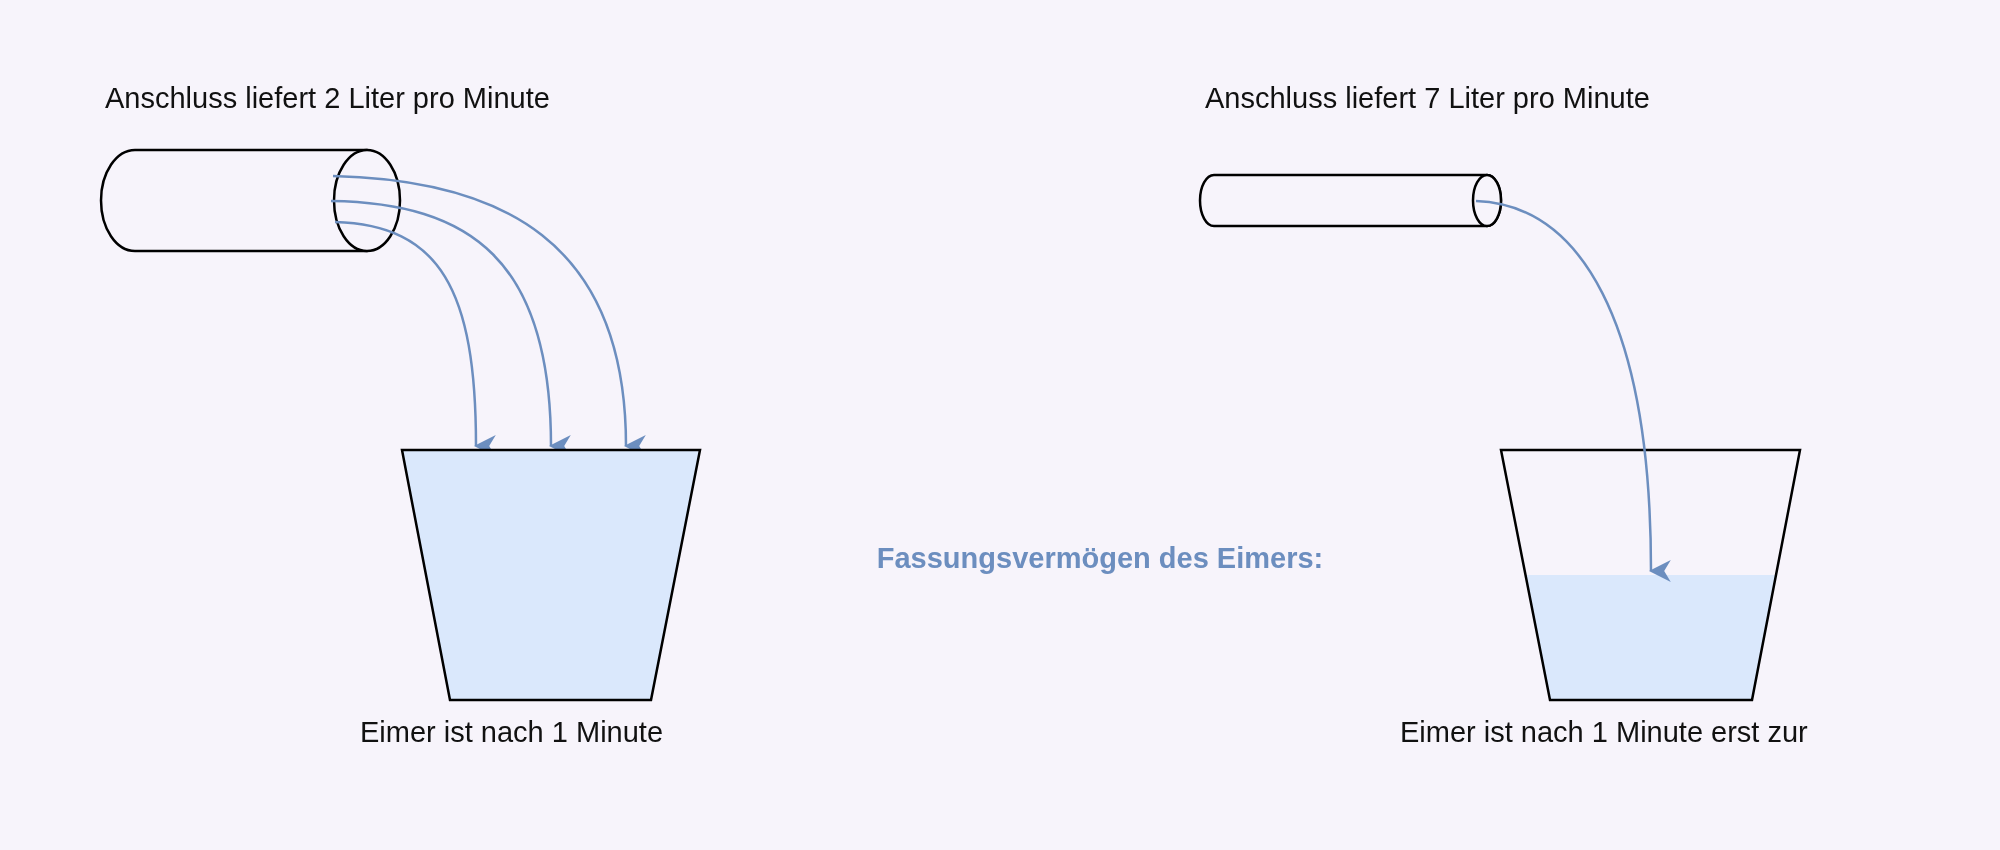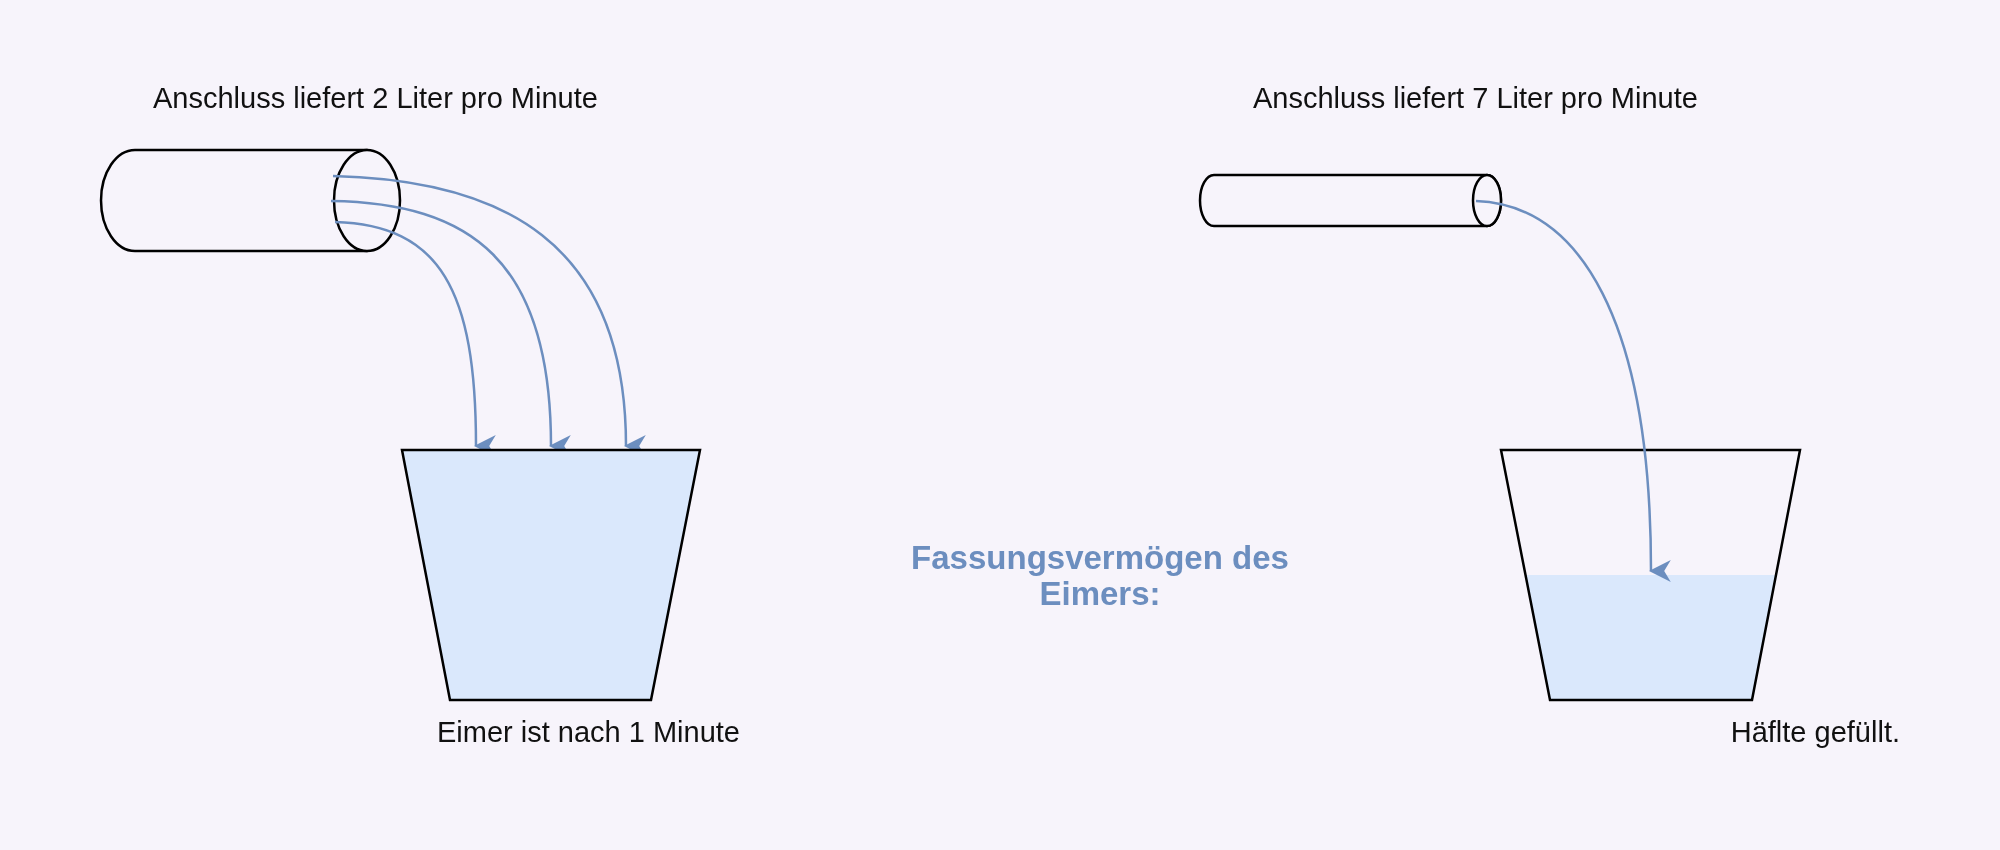--- a/index.html
+++ b/index.html
@@ -9,32 +9,31 @@
       font-family: "Liberation Sans", sans-serif;
       position: relative;
     }
     #diagram { position: absolute; left: 0; top: 0; }
     .label {
       position: absolute;
       font-size: 29px;
       color: #111;
       line-height: 37px;
       white-space: nowrap;
-      margin-left: 48px;
     }
     .caption {
       position: absolute;
       font-size: 29px;
       color: #111;
       line-height: 37px;
-      text-align: right;
+      text-align: left;
     }
     .capacity {
       position: absolute;
-      font-size: 33px;
+      font-size: 29px;
       font-weight: bold;
       color: #6c8ebf;
       line-height: 36px;
       text-align: center;
     }
   </style>
 </head>
 <body>
 
 <svg id="diagram" width="2000" height="850" viewBox="0 0 2000 850" xmlns="http://www.w3.org/2000/svg">
@@ -75,18 +74,18 @@
 </svg>
 
 <div class="label" style="left:105px; top:80px;">Anschluss liefert 2 Liter pro Minute</div>
 <div class="label" style="left:1205px; top:80px;">Anschluss liefert 7 Liter pro Minute</div>
 
 <div class="caption" style="left:360px; top:714px; width:380px;">
   <div>Eimer ist nach 1 Minute</div>
 </div>
 
 <div class="caption" style="left:1400px; top:714px; width:500px;">
-  <div>Häflte gefüllt.</div>
+  <div>Eimer ist nach 1 Minute erst zur</div>
 </div>
 
 <div class="capacity" style="left:850px; top:540px; width:500px;">
   <div>Fassungsvermögen des Eimers:</div>
 </div>
 
 </body></html>

